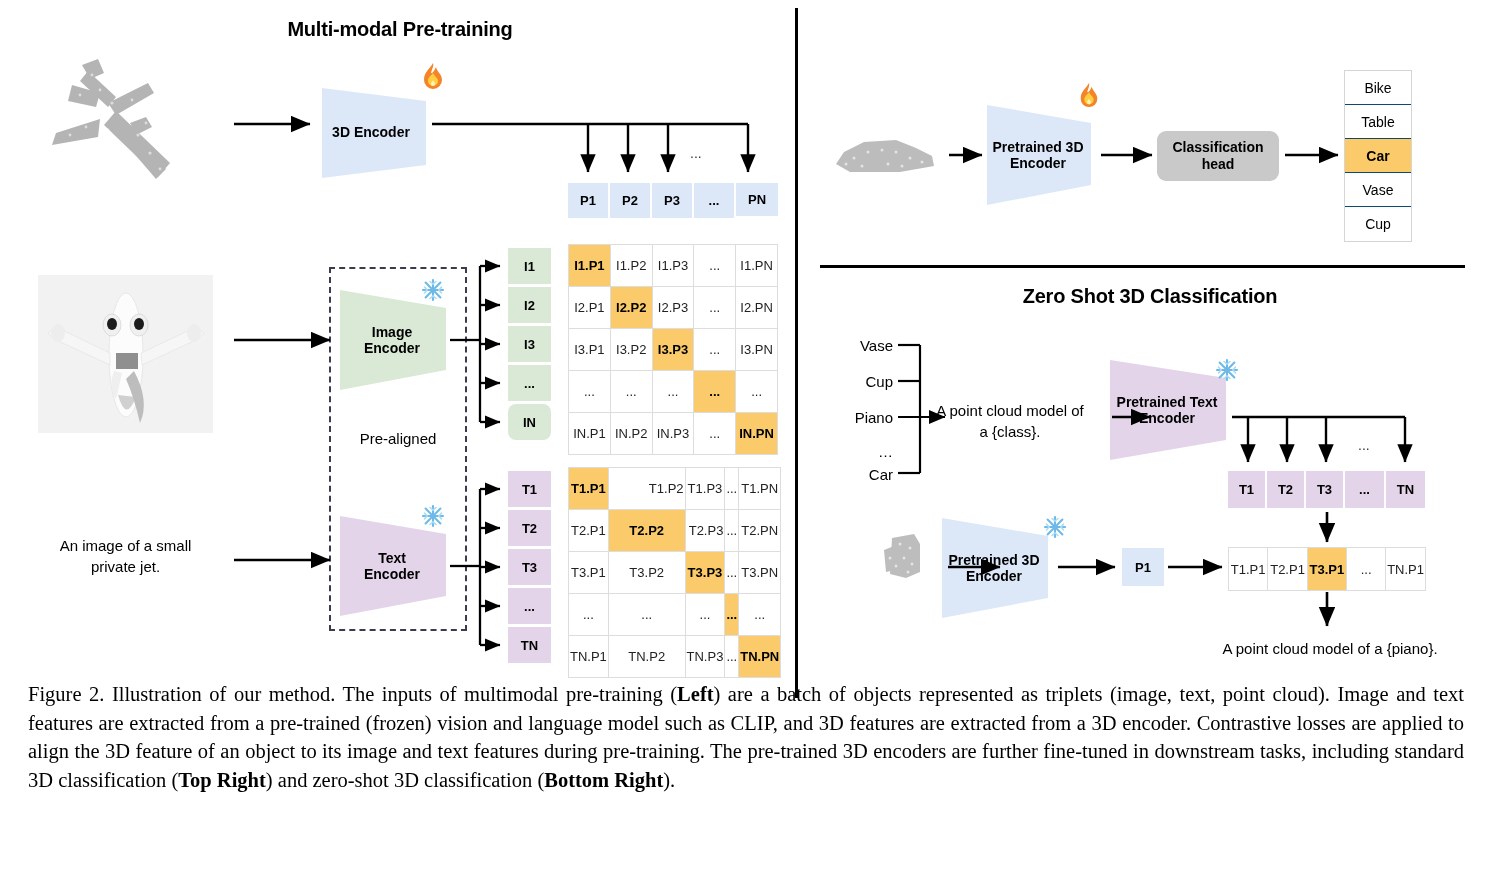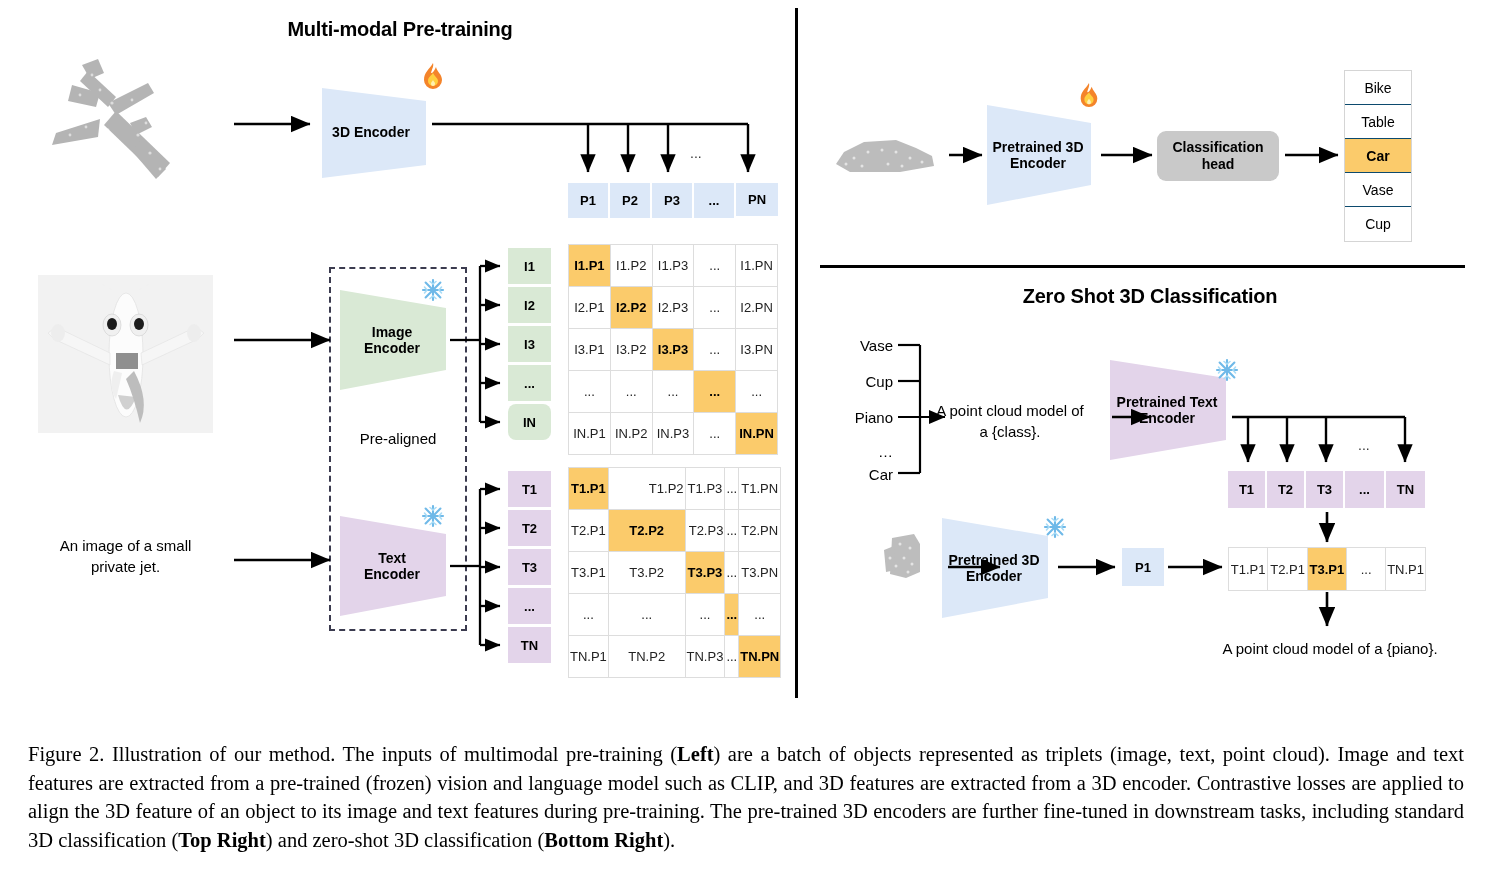--- a/index.html
+++ b/index.html
@@ -518,17 +518,17 @@
 
     <g stroke="#000" stroke-width="2.6" fill="none" marker-end="url(#ah)">
       <line x1="948" y1="567" x2="1000" y2="567"></line>
       <line x1="1058" y1="567" x2="1115" y2="567"></line>
       <line x1="1168" y1="567" x2="1222" y2="567"></line>
       <line x1="1327" y1="512" x2="1327" y2="542"></line>
       <line x1="1327" y1="592" x2="1327" y2="626"></line>
     </g>
   </svg>
 
-  <div class="cap" style="left:28px;top:740px;width:1436px;">
+  <div class="cap" style="left:28px;top:680px;width:1436px;">
     <span>Figure 2. Illustration of our method. The inputs of multimodal pre-training (</span><span class="bold">Left</span><span>) are a batch of objects represented as triplets (image, text, point cloud).  Image and text features are extracted from a pre-trained (frozen) vision and language model such as CLIP, and 3D features are extracted from a 3D encoder.  Contrastive losses are applied to align the 3D feature of an object to its image and text features during pre-training. The pre-trained 3D encoders are further fine-tuned in downstream tasks, including standard 3D classification (</span><span class="bold">Top Right</span><span>) and zero-shot 3D classification (</span><span class="bold">Bottom Right</span><span>).</span>
   </div>
 
 </div>
 
 </body></html>

